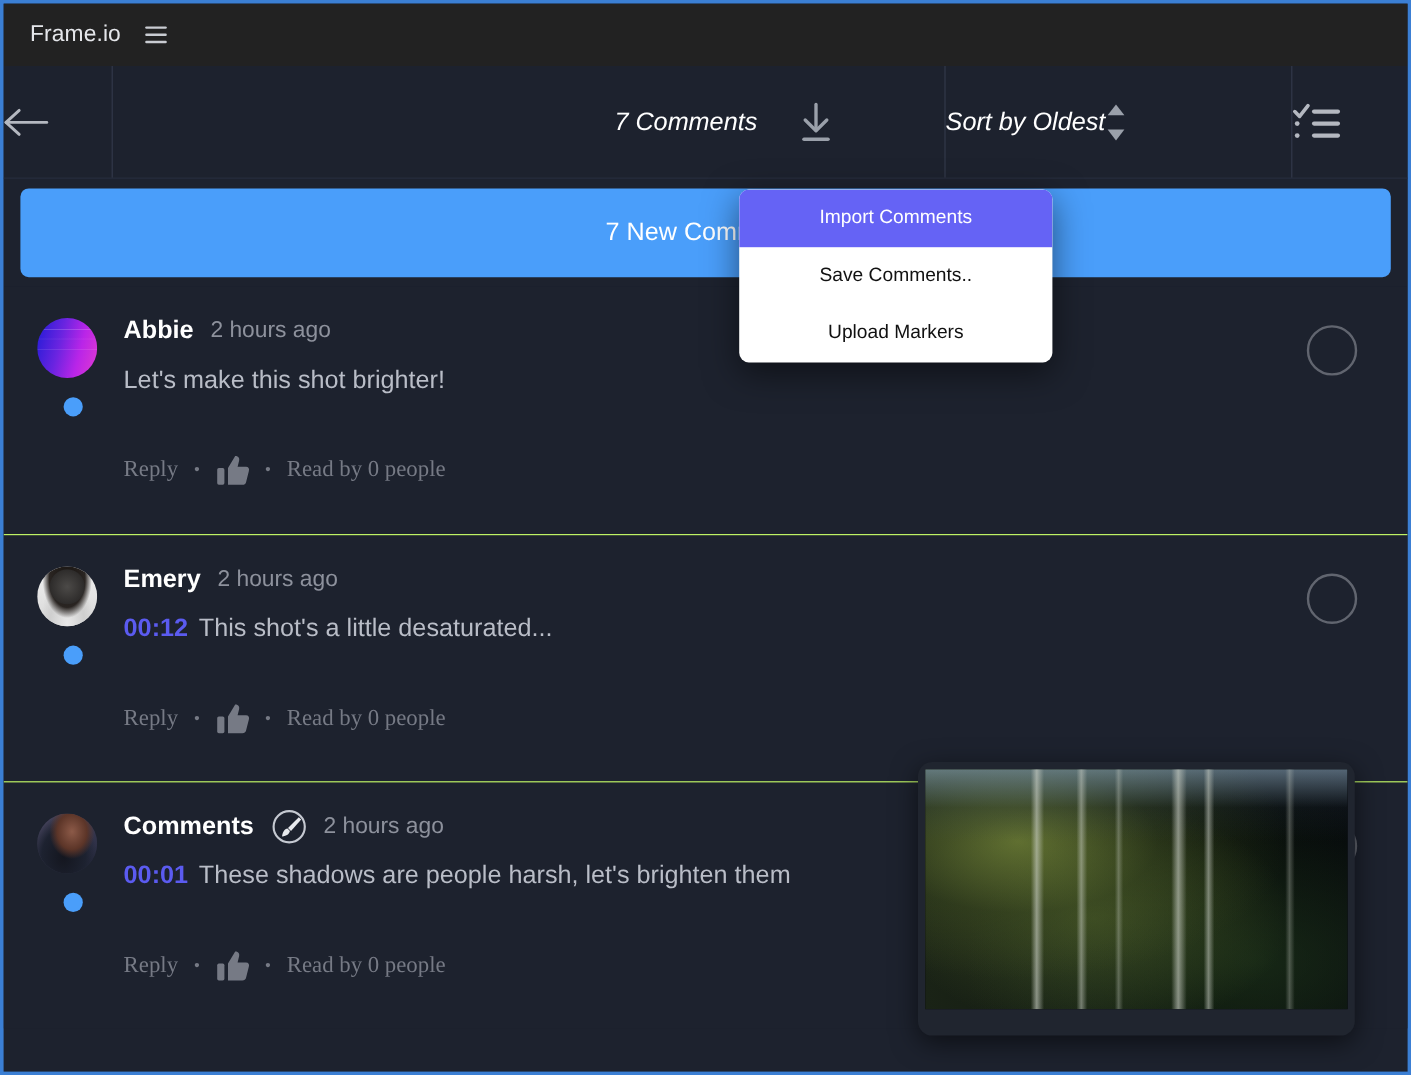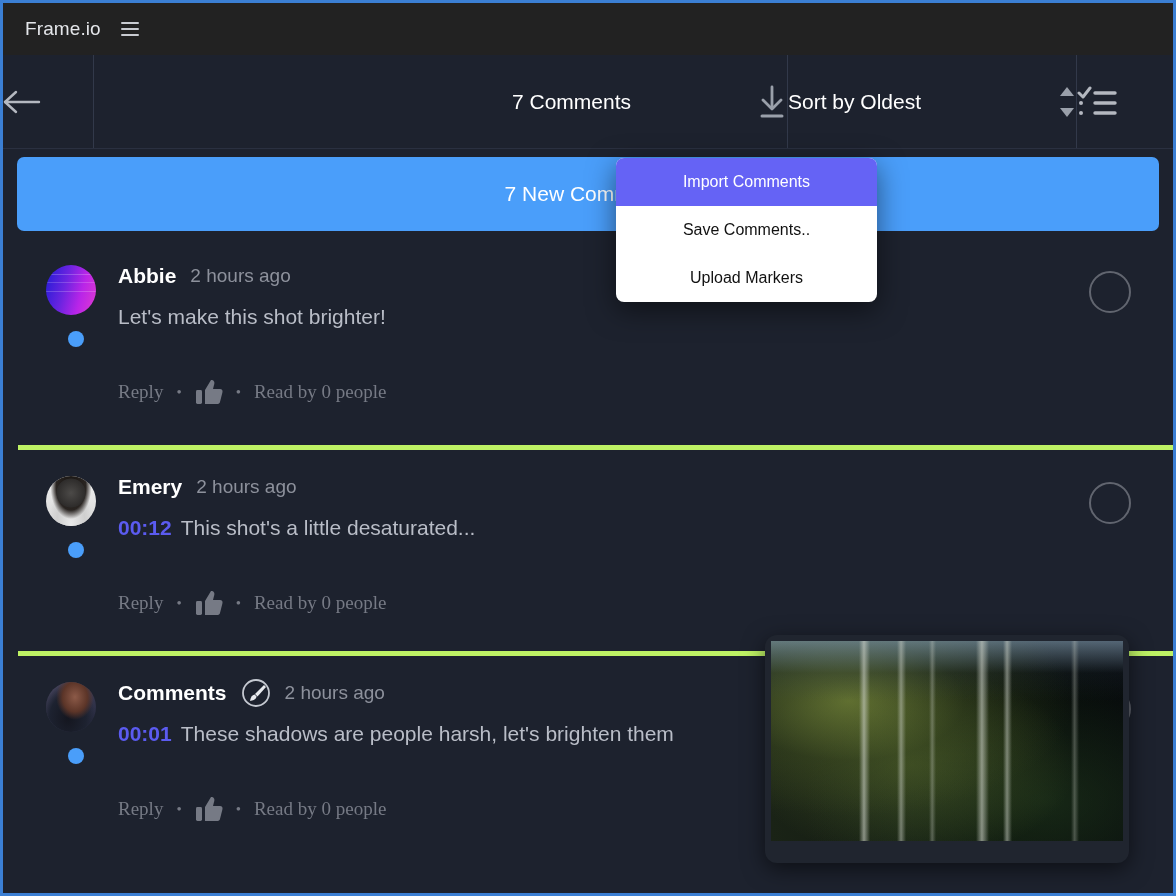--- a/index.html
+++ b/index.html
@@ -58,22 +58,23 @@
     height: 94px;
     background: #1d222e;
     display: flex;
     align-items: stretch;
     border-bottom: 1px solid #2a3040;
     flex-shrink: 0;
   }
   .tb-cell {
     display: flex;
     align-items: center;
-    justify-content: space-between;
+    justify-content: flex-start;
     position: relative;
+    font-style: italic;
   }
   .tb-back { width: 90px; }
   .tb-spacer { flex: 0 0 418px; }
   .tb-comments {
     flex: 0 0 275px;
     gap: 34px;
   }
   .tb-sort {
     flex: 0 0 288px;
   }
@@ -107,25 +108,24 @@
     align-items: center;
     justify-content: center;
     color: #ffffff;
     font-size: 21px;
     cursor: pointer;
   }
 
   
   .comment-list {
     background: #1d222e;
-    padding-left: 15px;
   }
   .comment {
     position: relative;
-    border-top: 5px solid #bef264;
+    border-top: 1px solid #bef264;
     padding: 22px 0 18px 0;
     min-height: 206px;
   }
   .comment:first-child { border-top: none; }
 
   .c-avatar {
     position: absolute;
     left: 28px;
     top: 26px;
     width: 50px;

